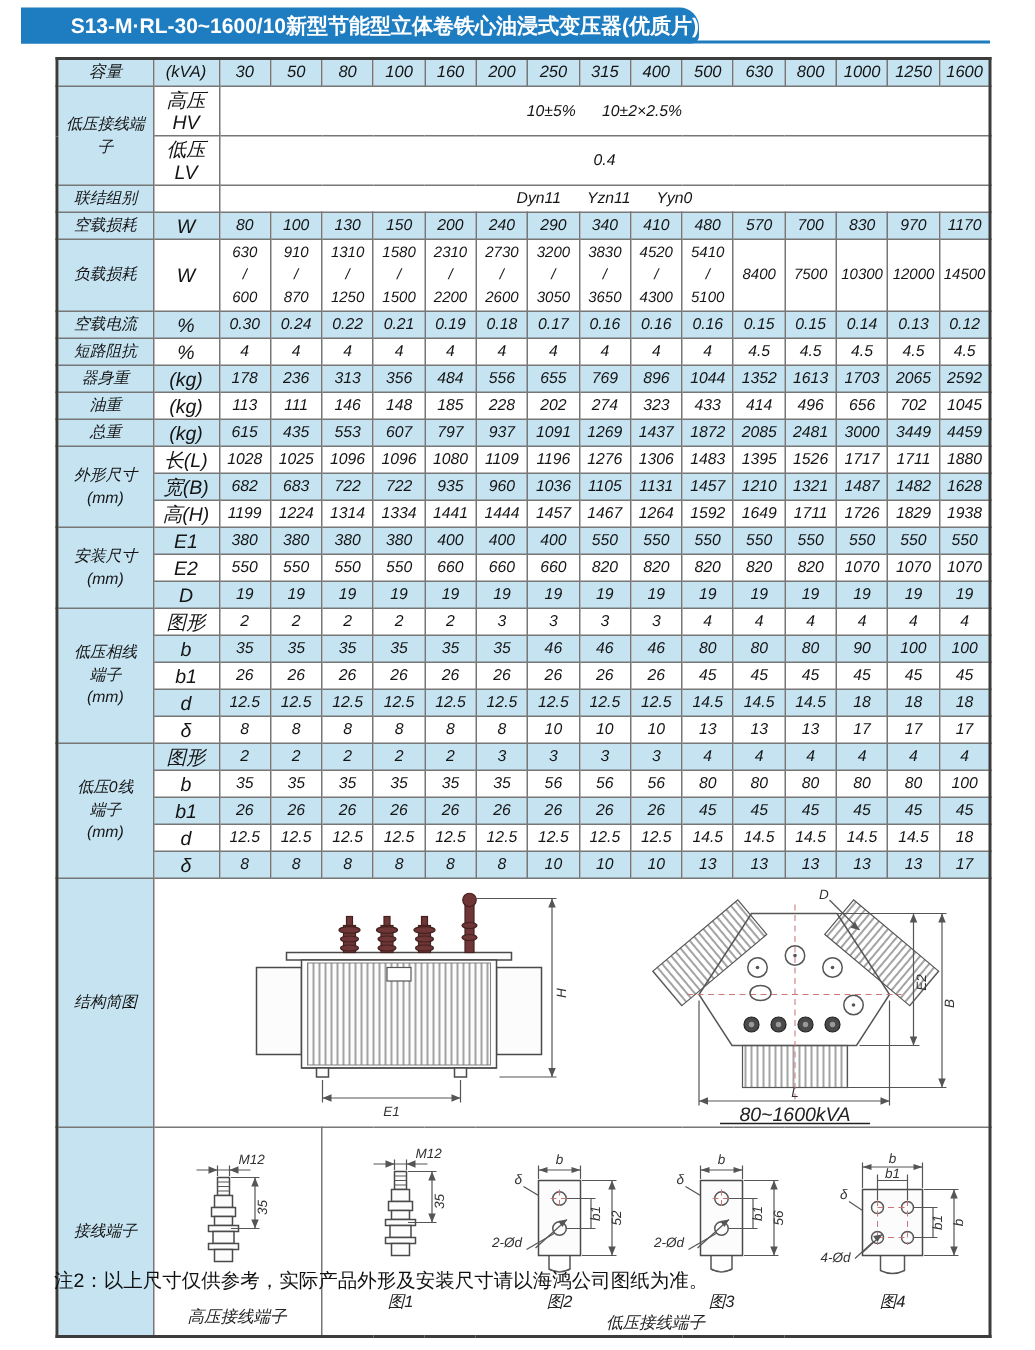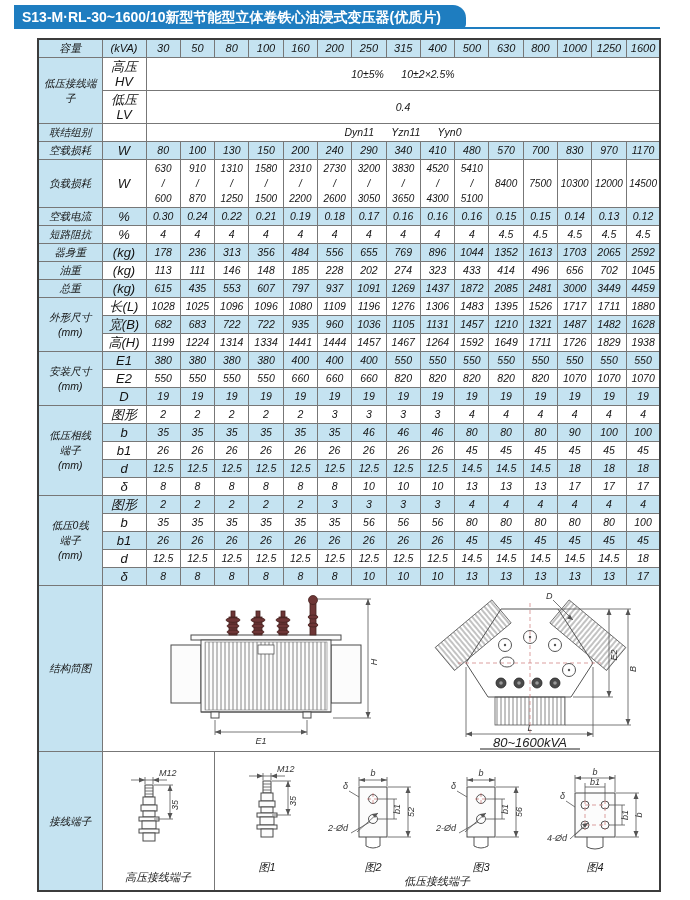--- a/index.html
+++ b/index.html
@@ -5,21 +5,21 @@
   html,body { margin:0; padding:0; }
   body {
     width:690px; height:900px; background:#ffffff; position:relative;
     font-family:"Liberation Sans","DejaVu Sans",sans-serif; color:#141414;
     overflow:hidden;
   }
   .banner {
     position:absolute; left:14px; top:5px; width:452px; height:24px;
     background:var(--brand,#1e7dc0); color:#fff; font-size:14px; font-weight:bold;
     line-height:24px; padding-left:8px; box-sizing:border-box; white-space:nowrap;
-    border-radius:0 13px 5px 0; z-index:2; overflow:hidden;
+    border-radius:0 13px 5px 0; z-index:2; overflow:hidden;text-align:right;
   }
   .banner-line { position:absolute; left:14px; top:27px; width:646px; height:2px; background:var(--brand,#1e7dc0); z-index:1; }
 
   table.spec { position:absolute; left:37px; top:38px; width:623px;
     border-collapse:collapse; table-layout:fixed; font-size:10.5px;font-style:italic; }
   table.spec { border:2px solid #3c3c3c; }
   table.spec td { border:1px solid #777; text-align:center; vertical-align:middle;
     padding:1px 0; line-height:15px; overflow:hidden; }
   td.lbl { background:var(--lblue,#c5e3f1); font-size:10.5px; }
   td.blue { background:var(--lblue,#c5e3f1); }
@@ -793,13 +793,14 @@
             <text x="0" y="54" text-anchor="middle" class="cap">图4</text>
           </g>
           <text x="222" y="132" text-anchor="middle" class="cap">低压接线端子</text>
         </svg>
       </td>
     </tr>
   </tbody>
 </table>
 
 <div class="notes">
+  <div>注2：以上尺寸仅供参考，实际产品外形及安装尺寸请以海鸿公司图纸为准。</div>
 </div>
 
 </body></html>

